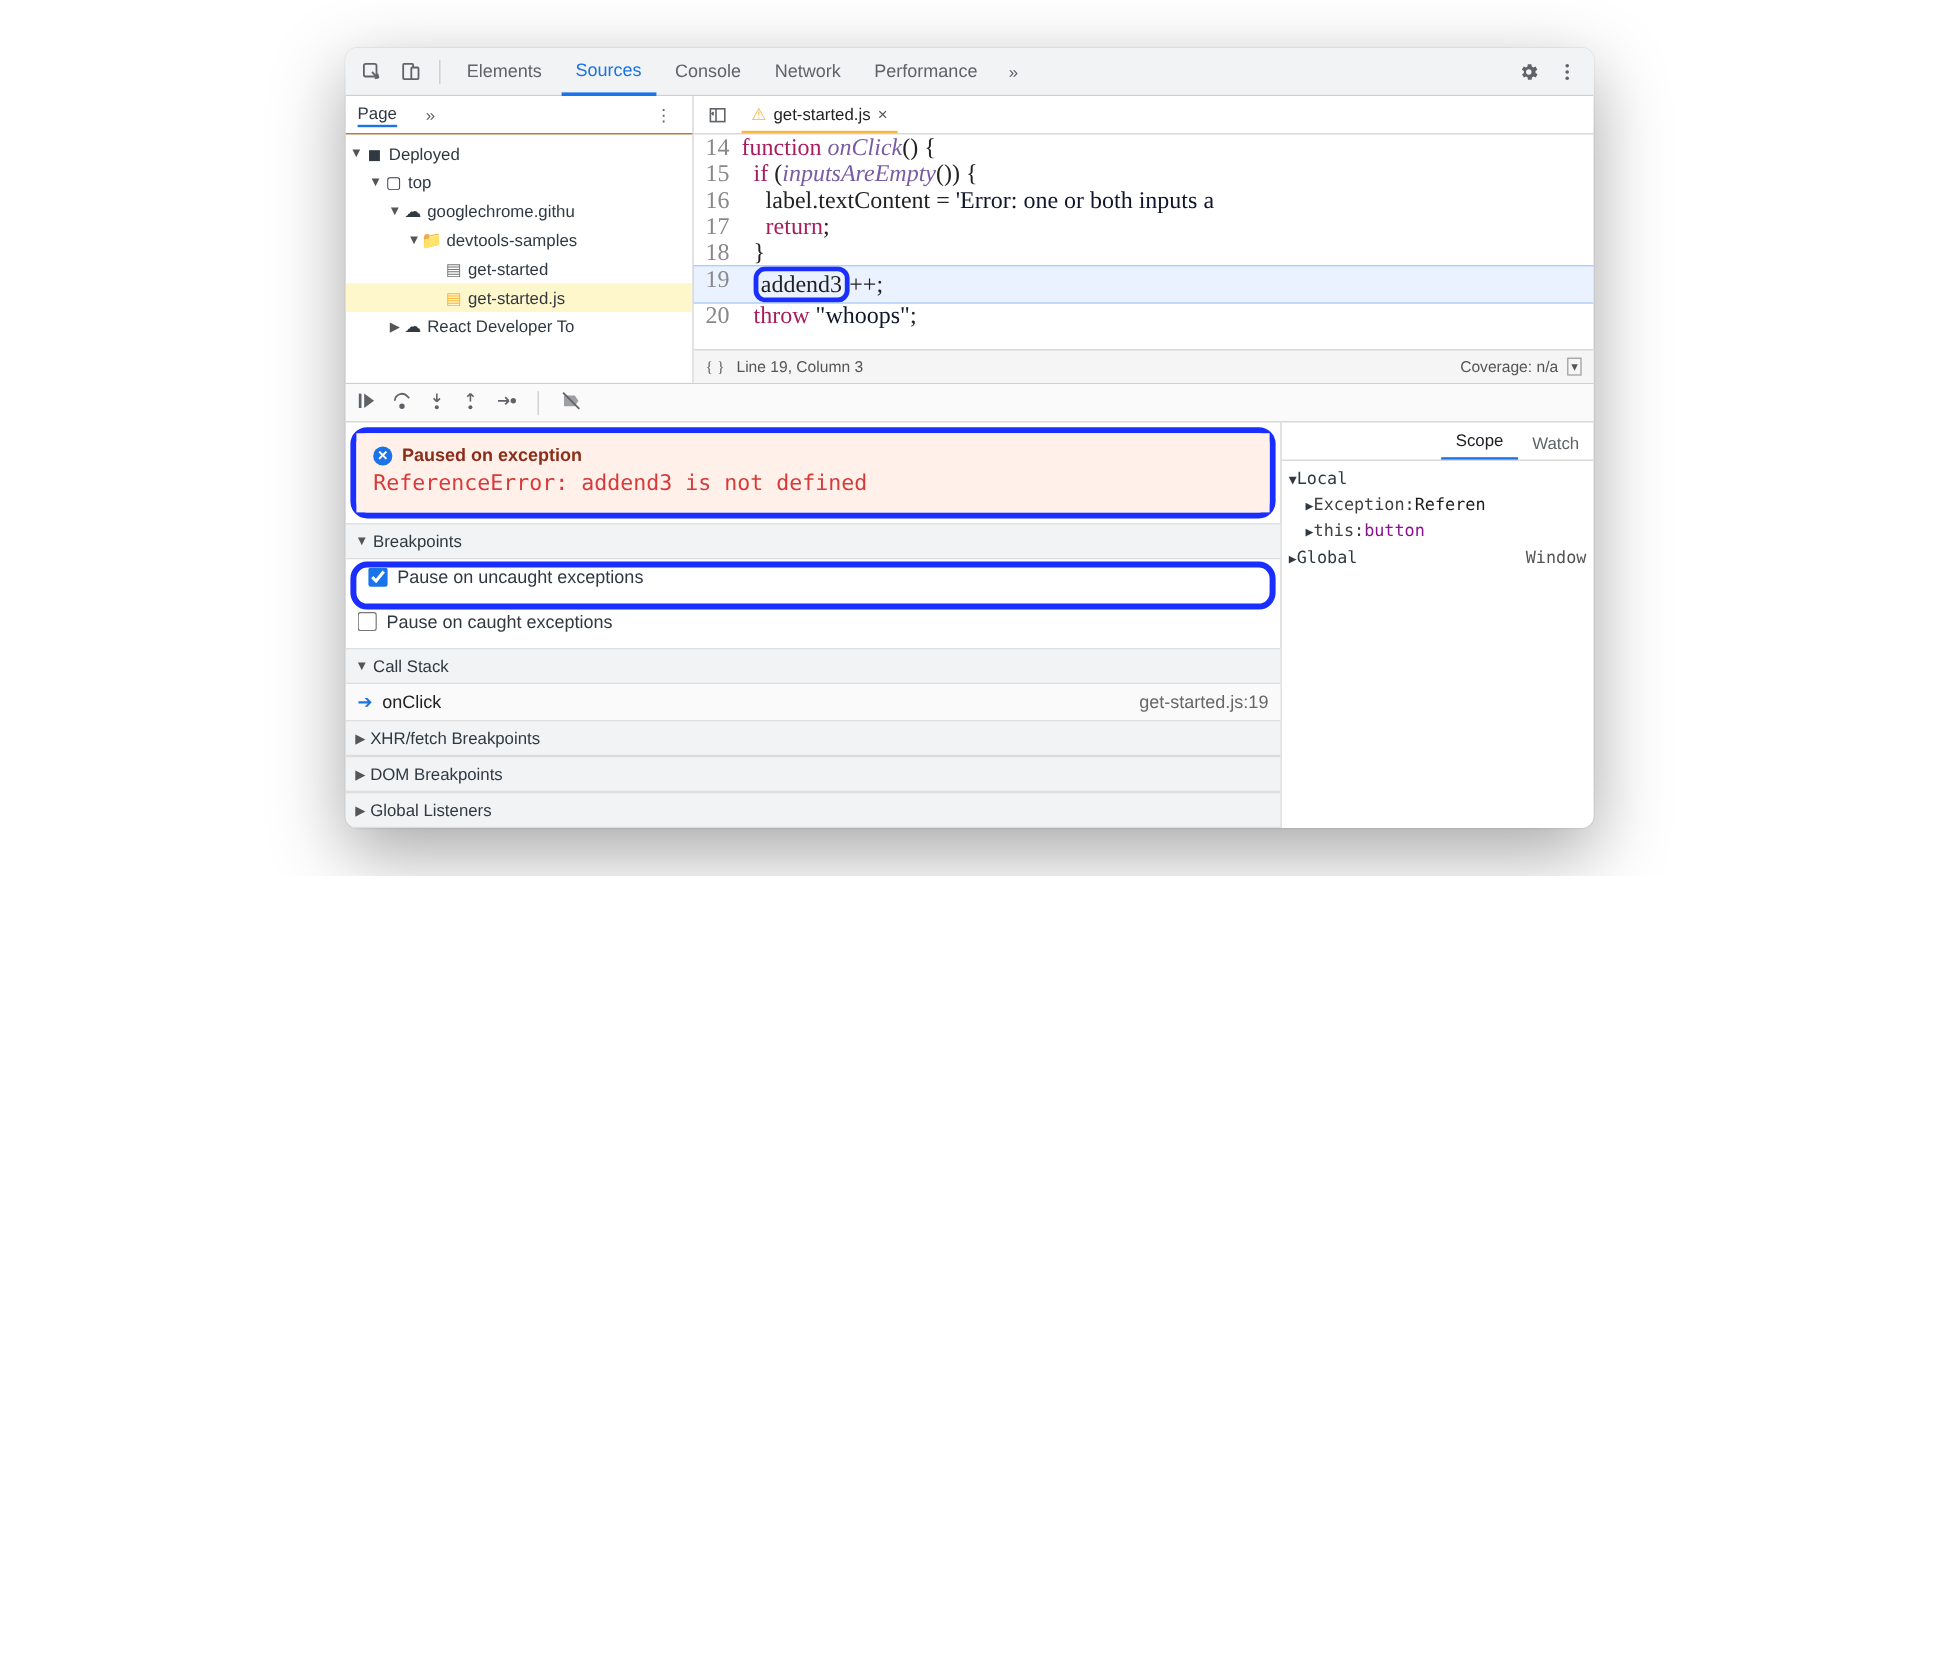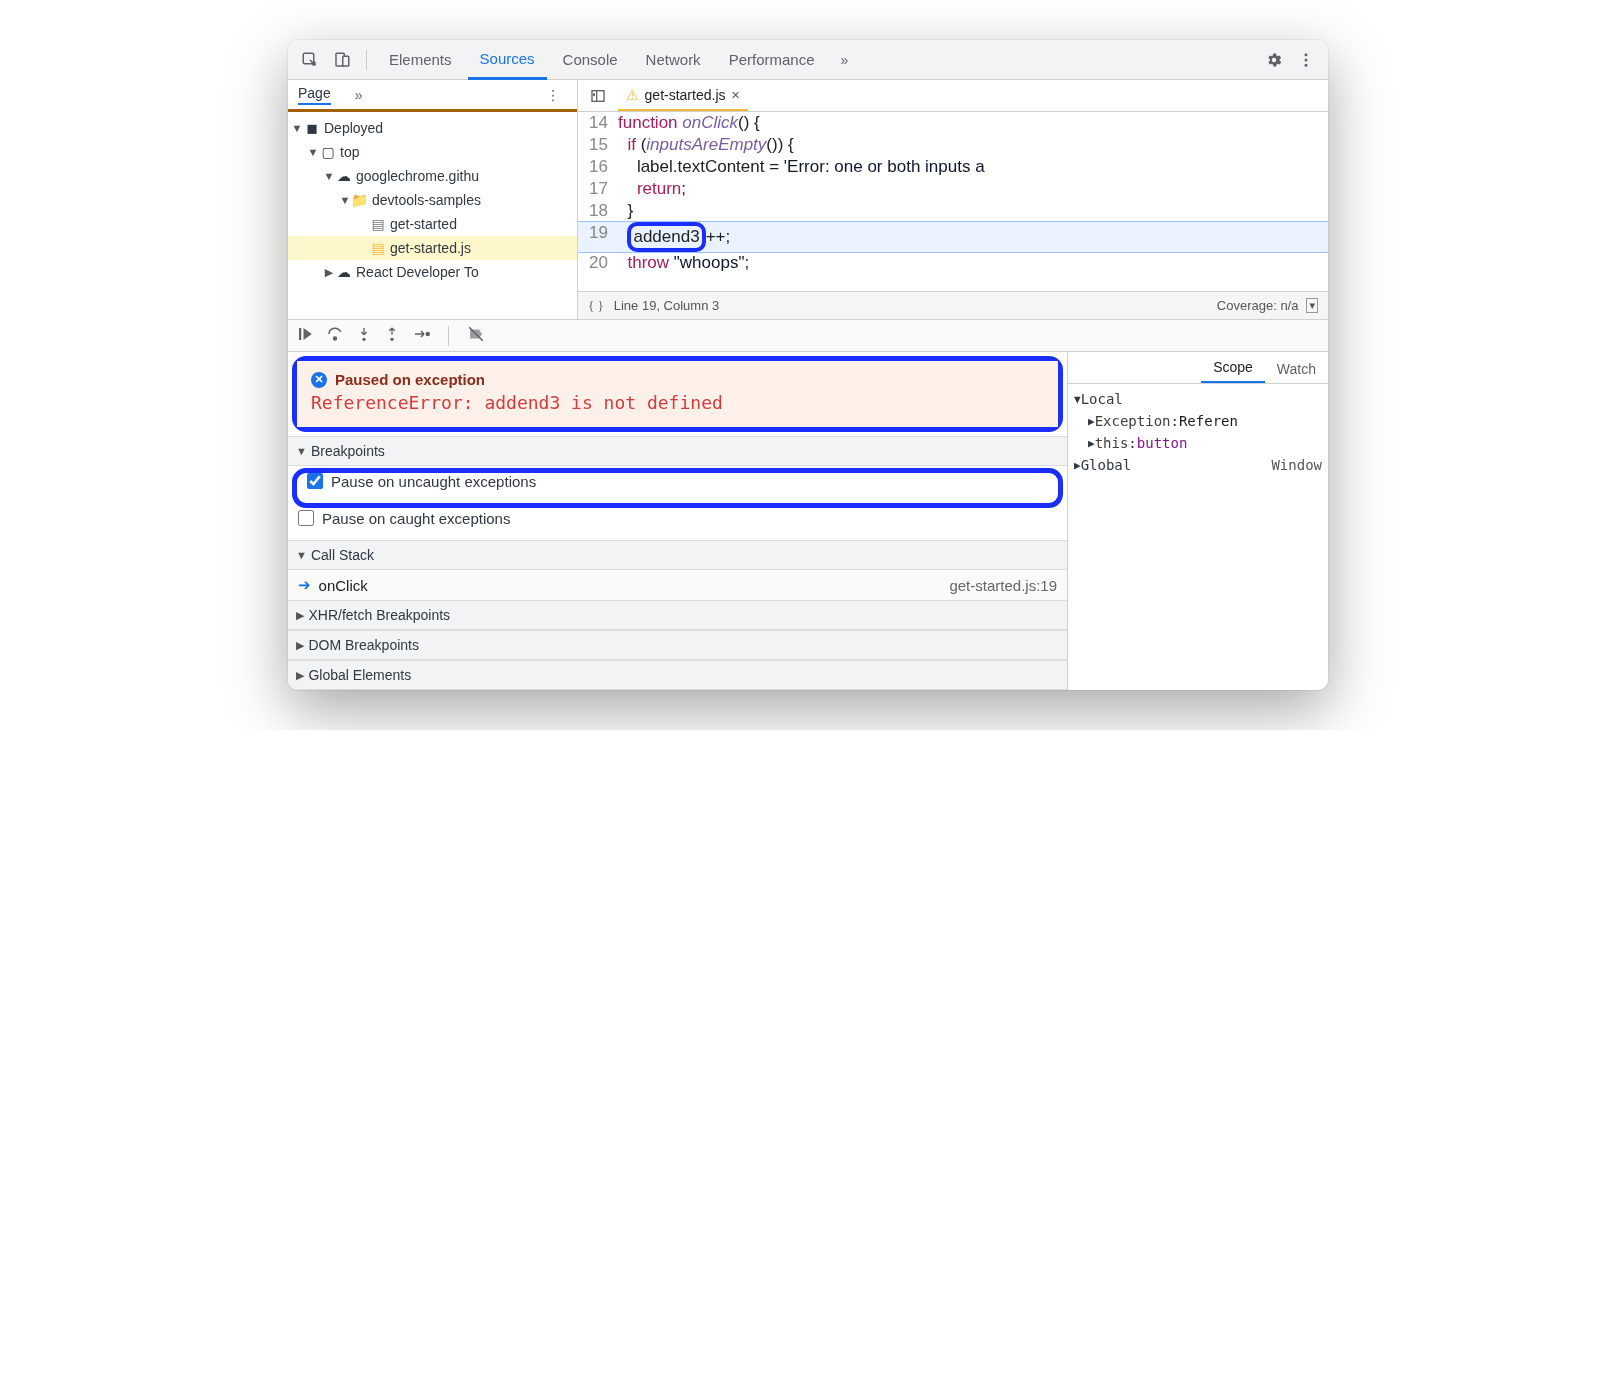--- a/index.html
+++ b/index.html
@@ -38,32 +38,32 @@
     display:flex; align-items:center; padding:0 8px; gap:4px;
   }
   .tb-icon { width:28px;height:28px;display:flex;align-items:center;justify-content:center;color:#5f6368;cursor:pointer;}
   .tb-sep{width:1px;height:20px;background:#c9c9c9;margin:0 6px;}
   .tab { padding:0 12px;height:40px;display:flex;align-items:center;color:#5f6368;cursor:pointer;font-size:15px;}
   .tab.active{color:#1a73e8;border-bottom:3px solid #1a73e8;font-weight:500;}
   .spacer{flex:1;}
   
   .panes { display:flex; height:240px; border-bottom:1px solid #d0d0d0;}
   .leftpane { width:290px; border-right:1px solid #d0d0d0; display:flex;flex-direction:column;}
-  .leftpane .subhead{height:32px;border-bottom:3px solid #a16207;display:flex;align-items:center;padding:0 10px;gap:24px;}
+  .leftpane .subhead{height:32px;border-bottom:1px solid #a16207;display:flex;align-items:center;padding:0 10px;gap:24px;}
   .leftpane .subhead .lbl{font-size:14px;color:#303942;border-bottom:2px solid #1a73e8;padding-bottom:2px;}
   .tree{flex:1;overflow:hidden;font-size:14px;color:#303942;padding:4px 0;}
   .tree-row{display:flex;align-items:center;height:24px;white-space:nowrap;overflow:hidden;}
   .tree-row .tw{width:14px;display:inline-flex;justify-content:center;color:#555;}
   .tree-row.sel{background:#fff7cc;}
   .ti{width:16px;height:16px;margin-right:4px;display:inline-flex;align-items:center;justify-content:center;}
   
   .editor{flex:1;display:flex;flex-direction:column;overflow:hidden;}
   .editor .tabs{height:32px;border-bottom:1px solid #d0d0d0;display:flex;align-items:center;padding:0 6px;gap:6px;}
   .file-tab{display:flex;align-items:center;gap:6px;height:30px;padding:0 8px;border-bottom:2px solid #f6b73c;}
-  .code{flex:1;font-family:Liberation Sans, sans-serif;font-size:17px;line-height:22px;overflow:hidden;position:relative;}
+  .code{flex:1;font-family:Liberation Serif, serif;font-size:20px;line-height:22px;overflow:hidden;position:relative;}
   .codeline{display:flex;}
   .gutter{width:40px;text-align:right;color:#888;padding-right:10px;user-select:none;}
   .cl{white-space:pre;}
   .kw{color:#a71d5d;} .fn{color:#795da3;font-style:italic;} .str{color:#0f172a;}
   .hlrow{background:#eaf2ff;outline:1px solid #9cc2ff;}
   .addend-box{border:4px solid #1a2fff;border-radius:10px;padding:0 2px;display:inline-block;}
   .statusline{height:28px;border-top:1px solid #d0d0d0;background:#f5f5f5;display:flex;align-items:center;padding:0 10px;font-size:13px;color:#555;}
   .statusline .r{margin-left:auto;display:flex;align-items:center;gap:8px;}
   
   .dbg-toolbar{height:32px;border-bottom:1px solid #d0d0d0;display:flex;align-items:center;padding:0 8px;gap:12px;background:#fafafa;}
@@ -315,21 +315,21 @@
       <div class="panel-head">
           <span class="tw">▶</span>
           <span>XHR/fetch Breakpoints</span>
         </div>
       <div class="panel-head">
           <span class="tw">▶</span>
           <span>DOM Breakpoints</span>
         </div>
       <div class="panel-head">
           <span class="tw">▶</span>
-          <span>Global Elements</span>
+          <span>Global Listeners</span>
         </div>
     </div>
 
     <div class="lower-right">
       <div class="scope-tabs">
         <div class="t active">Scope</div>
         <div class="t">Watch</div>
       </div>
       <div class="scope-body">
         <div class="row">

